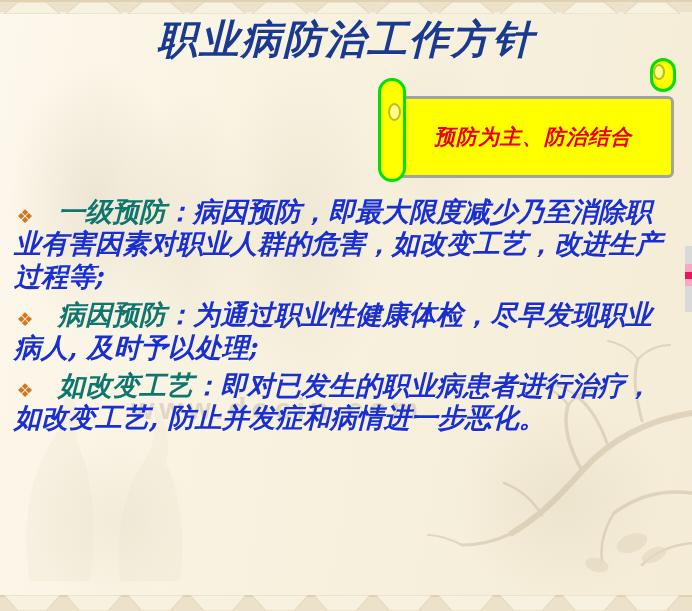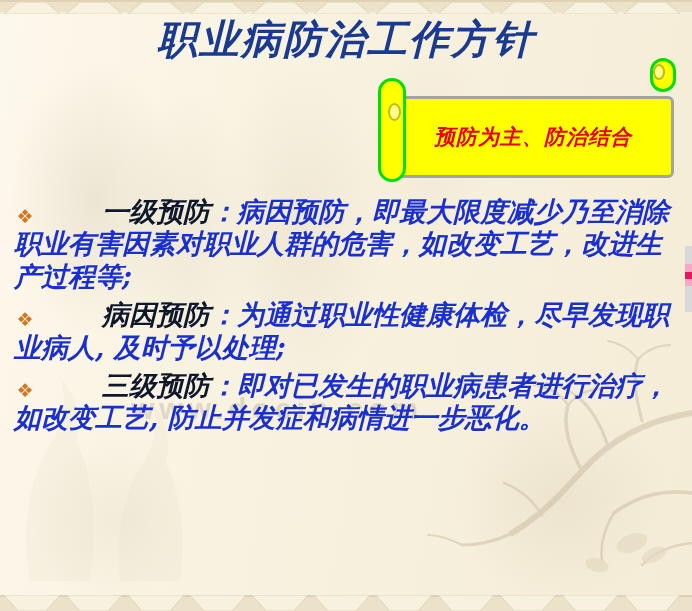--- a/index.html
+++ b/index.html
@@ -201,22 +201,21 @@
     font-size: 27px;
     font-weight: bold;
     font-style: italic;
     line-height: 1.20;
     color: #1a2fd0;
     text-indent: 44px;
     letter-spacing: 0px;
     text-shadow: 0 1px 0 rgba(255,255,255,0.35);
   }
   .lead {
-    color: #0f172a;
-    margin-left: 44px;
+    color: #0f766e;
   }
 
   
   .edge-sliver {
     position: absolute;
     right: 0;
     top: 246px;
     width: 7px;
     height: 66px;
   }
@@ -329,21 +328,21 @@
       <div class="bullet-text"><span class="lead">一级预防</span><span>：病因预防，即最大限度减少乃至消除职业有害因素对职业人群的危害，如改变工艺，改进生产过程等;</span></div>
     </div>
 
     <div class="bullet-row">
       <span class="bullet-mark">❖</span>
       <div class="bullet-text"><span class="lead">病因预防</span><span>：为通过职业性健康体检，尽早发现职业病人, 及时予以处理;</span></div>
     </div>
 
     <div class="bullet-row">
       <span class="bullet-mark">❖</span>
-      <div class="bullet-text"><span class="lead">三级预防</span><span>：即对已发生的职业病患者进行治疗，如改变工艺, 防止并发症和病情进一步恶化。</span></div>
+      <div class="bullet-text"><span class="lead">如改变工艺</span><span>：即对已发生的职业病患者进行治疗，如改变工艺, 防止并发症和病情进一步恶化。</span></div>
     </div>
 
   </div>
 
   <div class="edge-sliver">
     <div class="bar1"></div>
       <div class="bar2"></div>
       <div class="bar3"></div>
       <div class="bar4"></div>
   </div>

